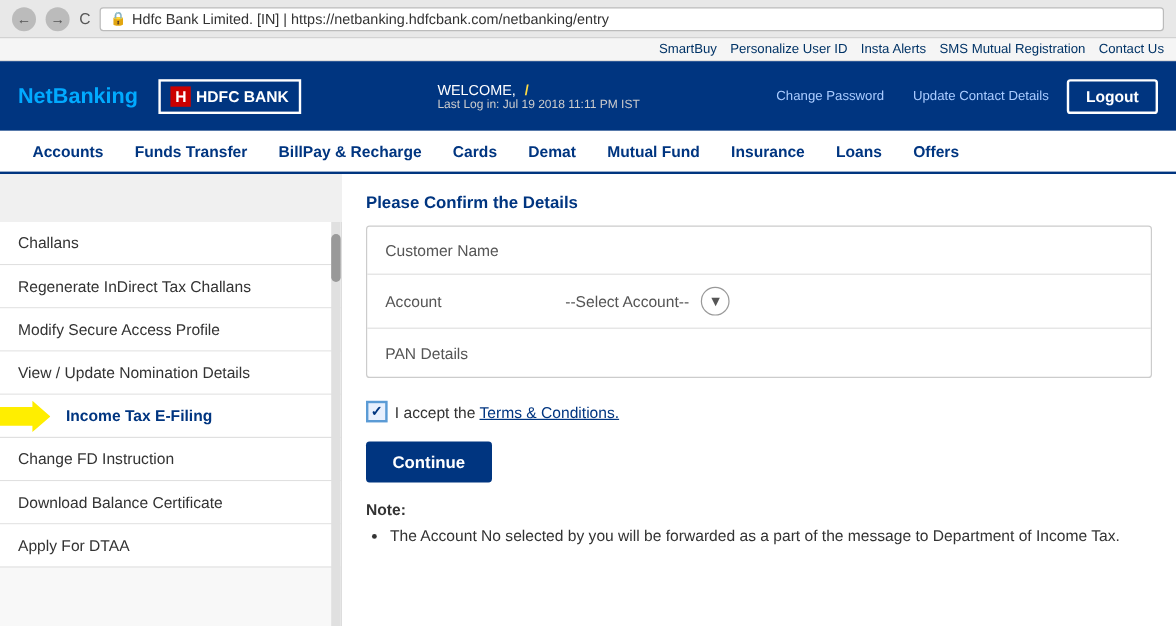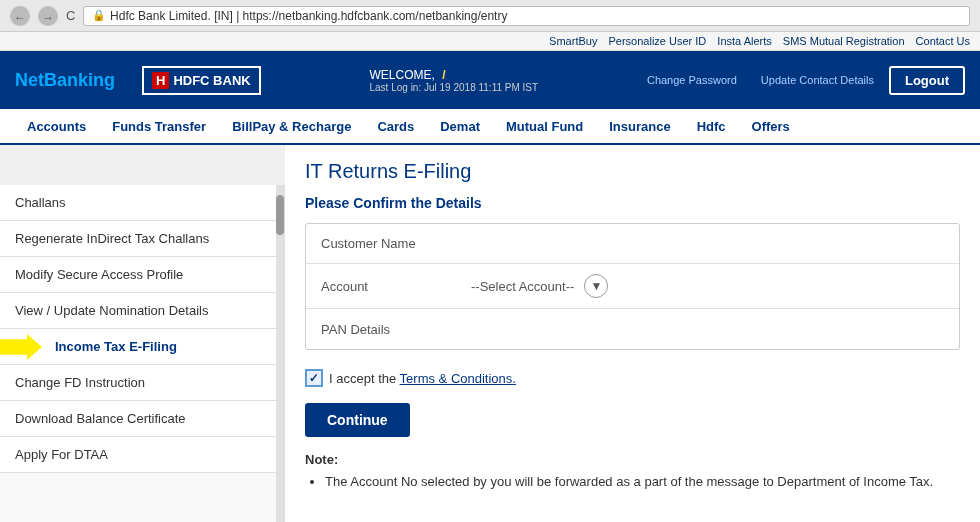--- a/index.html
+++ b/index.html
@@ -284,21 +284,21 @@
 <div class="utility-bar">
   <a>SmartBuy</a>
   <a>Personalize User ID</a>
   <a>Insta Alerts</a>
   <a>SMS Mutual Registration</a>
   <a>Contact Us</a>
 </div>
 
 <div class="header">
   <div class="logo-area">
-    <div style="display:flex; flex-direction:column; margin-right:22px;">
+    <div style="display:flex; flex-direction:column; margin-right:12px;">
       <div class="netbanking-text">NetBanking</div>
     </div>
     <div class="hdfc-logo">
       <span class="h-icon">H</span>
       <span>HDFC BANK</span>
     </div>
   </div>
   <div class="welcome-area">
     <div>
       <span>WELCOME,</span>
@@ -316,21 +316,21 @@
 </div>
 
 <div class="nav-bar">
   <div class="nav-item">Accounts</div>
   <div class="nav-item">Funds Transfer</div>
   <div class="nav-item">BillPay &amp; Recharge</div>
   <div class="nav-item">Cards</div>
   <div class="nav-item">Demat</div>
   <div class="nav-item">Mutual Fund</div>
   <div class="nav-item">Insurance</div>
-  <div class="nav-item">Hdfc</div>
+  <div class="nav-item">Loans</div>
   <div class="nav-item">Offers</div>
 </div>
 
 <div class="main-content">
 
   <div class="sidebar">
     <div class="scrollbar-indicator" style="position:absolute; right:0; top:0; bottom:0; z-index:5;">
       <div class="scrollbar-thumb"></div>
     </div>
 
@@ -359,21 +359,20 @@
     </div>
     <div class="sidebar-item">
       <span>Download Balance Certificate</span>
     </div>
     <div class="sidebar-item">
       <span>Apply For DTAA</span>
     </div>
   </div>
 
   <div class="right-content">
-    <h2 class="page-title">IT Returns E-Filing</h2>
     <div class="section-title">Please Confirm the Details</div>
 
     <div class="form-container">
       <div class="form-row">
         <div class="form-label">Customer Name</div>
         <div class="form-value"></div>
       </div>
       <div class="form-row">
         <div class="form-label">Account</div>
         <div class="form-value">

